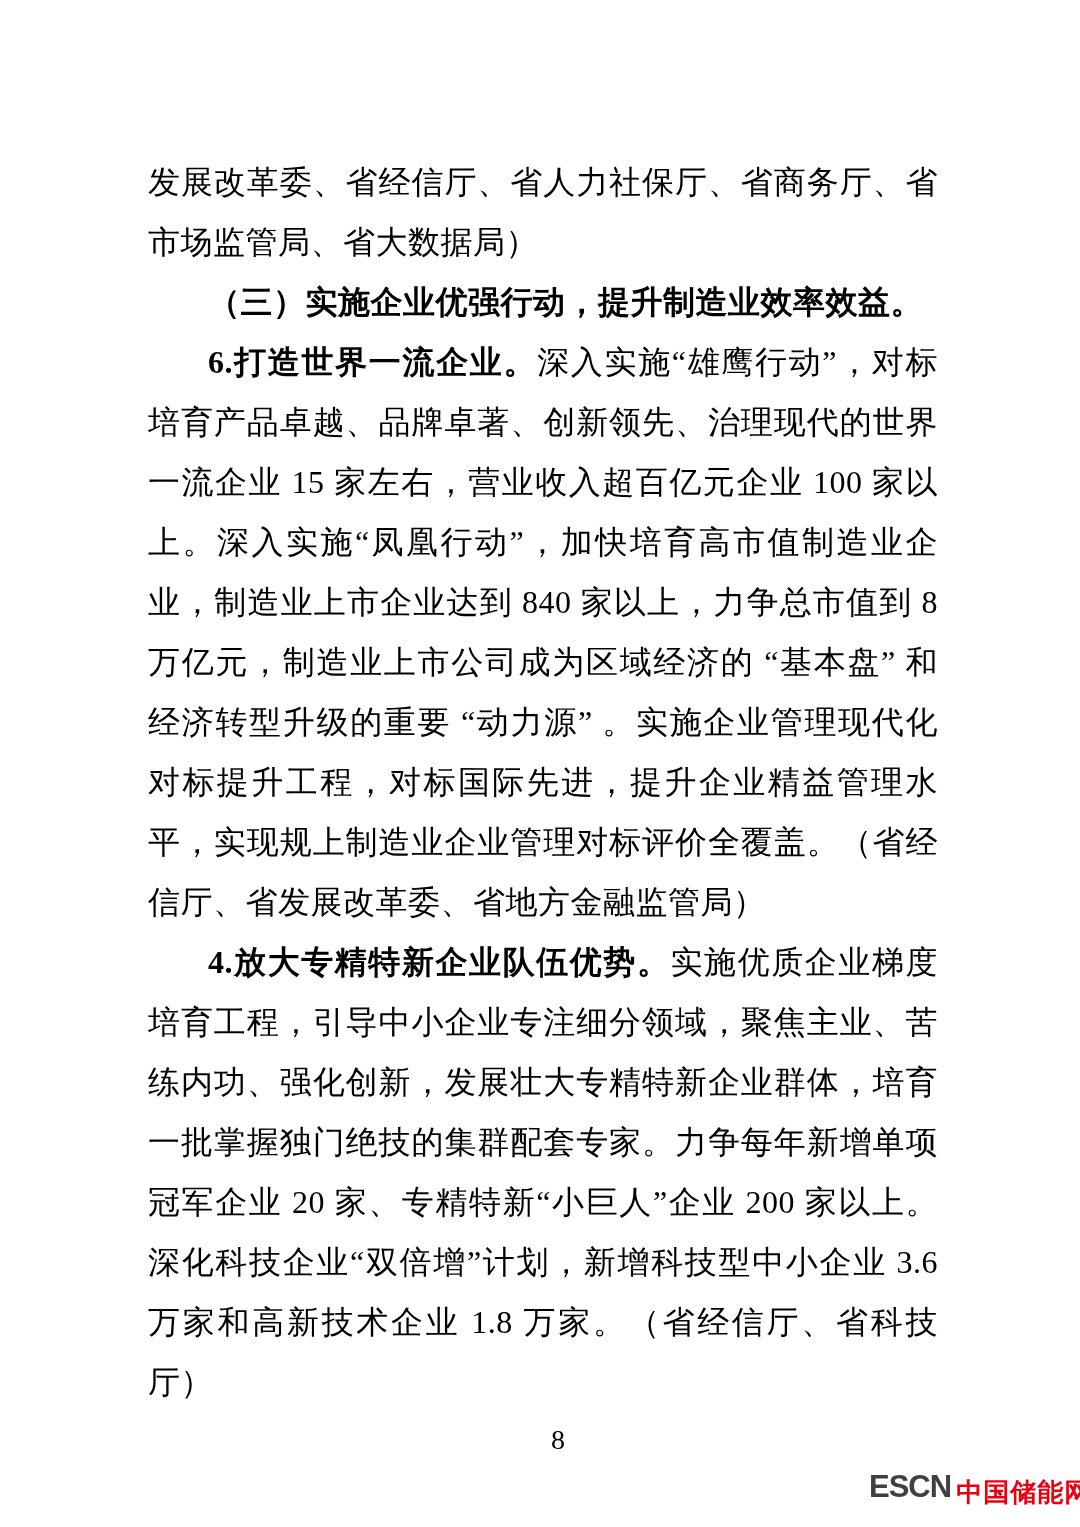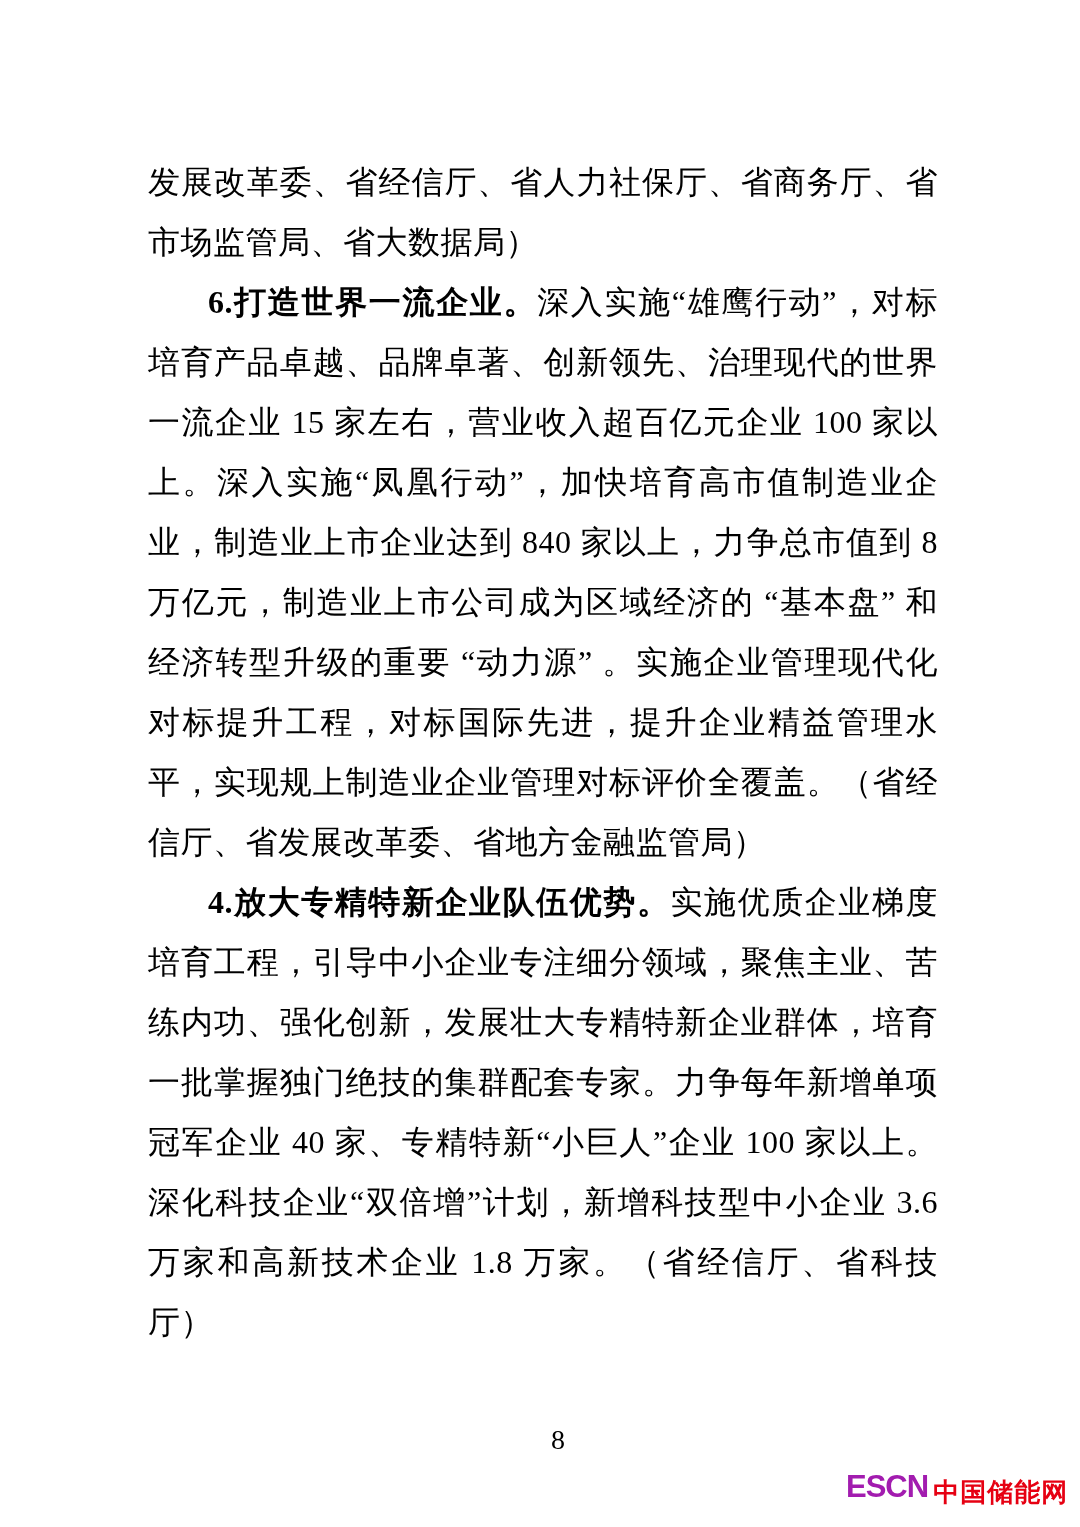--- a/index.html
+++ b/index.html
@@ -64,27 +64,28 @@
 </style>
 </head>
 <body>
 
 <div class="page">
 
   <div class="text-area">
 
     <p class="para"><span>发展改革委、省经信厅、省人力社保厅、省商务厅、省市场监管局、省大数据局）</span></p>
 
+    <p class="para indent bold"><span>（三）实施企业优强行动，提升制造业效率效益。</span></p>
 
     <p class="para indent"><span class="bold">6.打造世界一流企业。</span><span>深入实施“雄鹰行动”，对标培育产品卓越、品牌卓著、创新领先、治理现代的世界一流企业 15 家左右，营业收入超百亿元企业 100 家以上。深入实施“凤凰行动”，加快培育高市值制造业企业，制造业上市企业达到 840 家以上，力争总市值到 8 万亿元，制造业上市公司成为区域经济的 “基本盘” 和经济转型升级的重要 “动力源” 。实施企业管理现代化对标提升工程，对标国际先进，提升企业精益管理水平，实现规上制造业企业管理对标评价全覆盖。（省经信厅、省发展改革委、省地方金融监管局）</span></p>
 
-    <p class="para indent"><span class="bold">4.放大专精特新企业队伍优势。</span><span>实施优质企业梯度培育工程，引导中小企业专注细分领域，聚焦主业、苦练内功、强化创新，发展壮大专精特新企业群体，培育一批掌握独门绝技的集群配套专家。力争每年新增单项冠军企业 40 家、专精特新“小巨人”企业 100 家以上。深化科技企业“双倍增”计划，新增科技型中小企业 3.6 万家和高新技术企业 1.8 万家。（省经信厅、省科技厅）</span></p>
+    <p class="para indent"><span class="bold">4.放大专精特新企业队伍优势。</span><span>实施优质企业梯度培育工程，引导中小企业专注细分领域，聚焦主业、苦练内功、强化创新，发展壮大专精特新企业群体，培育一批掌握独门绝技的集群配套专家。力争每年新增单项冠军企业 20 家、专精特新“小巨人”企业 200 家以上。深化科技企业“双倍增”计划，新增科技型中小企业 3.6 万家和高新技术企业 1.8 万家。（省经信厅、省科技厅）</span></p>
 
   </div>
 
   <div class="page-number">8</div>
 
   <div class="logo">
-    <span class="logo-latin" style="color: #a21caf;">ESCN</span>
+    <span class="logo-latin" style="color: #404040; margin-left: 23px;">ESCN</span>
       <span class="logo-cn" style="color: rgb(230, 0, 18); margin-top: 12px;">中国储能网</span>
   </div>
 
 </div>
 
 </body></html>

